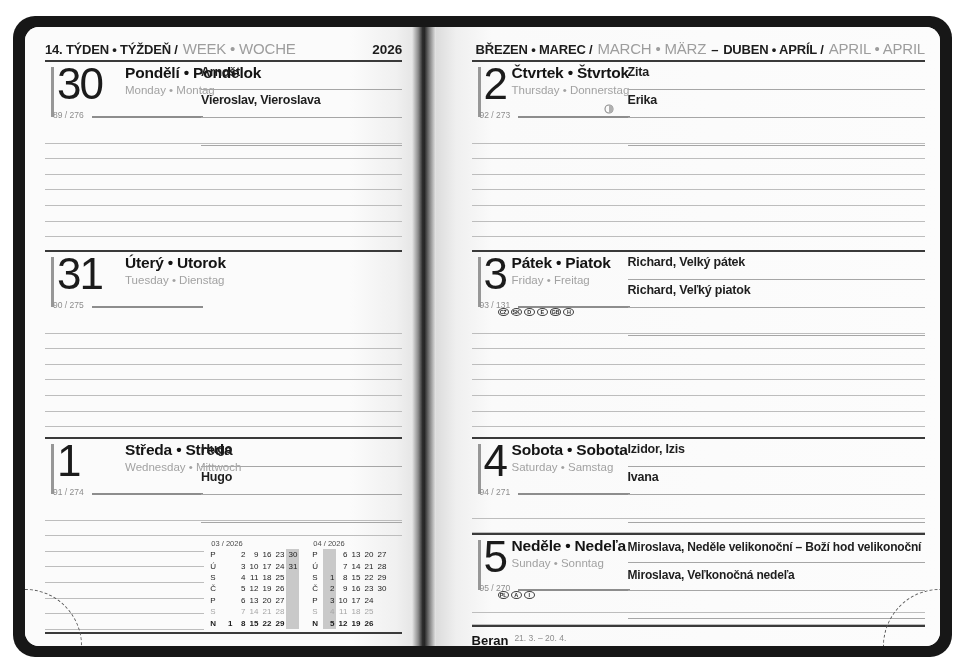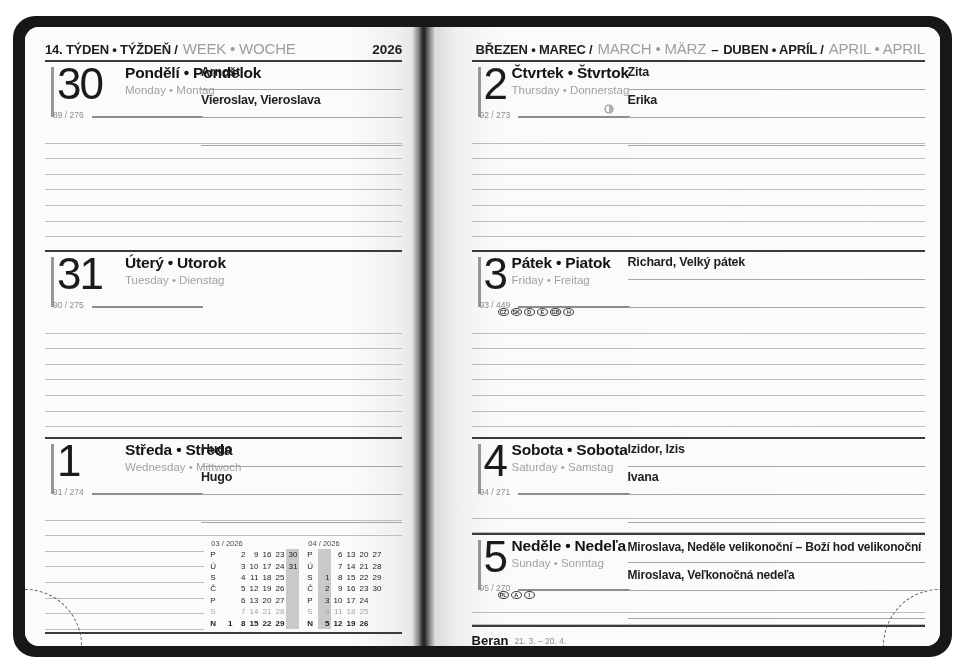--- a/index.html
+++ b/index.html
@@ -51,32 +51,32 @@
   .moon{position:absolute;left:132px;top:38px;width:10px;height:10px;}
 
   
   .line{box-sizing:border-box;height:15.6px;border-bottom:1px solid #bdbdbd;}
   .line.l14{height:14px;}
   .line.l12{height:12px;}
 
   
   .cal-row{display:flex;}
   .short-lines{flex:1;}
-  .cals{width:198px;display:flex;gap:8px;padding:3px 0 0 6px;box-sizing:border-box;}
+  .cals{width:198px;display:flex;gap:13px;padding:3px 0 0 6px;box-sizing:border-box;}
   .minical{font-size:8px;color:#1c1c1c;}
   .mc-title{font-size:7.5px;color:#4c4c4c;margin-bottom:1px;padding-left:1px;white-space:nowrap;}
   .mc-grid{display:grid;line-height:11.4px;}
   .mc-lab{font-weight:400;color:#1c1c1c;}
   .mc-cell{text-align:right;padding-right:2px;}
   .mc-cell.hl{background:#c9c9c9;}
   .mc-gray{color:#a6a6a6;}
   .mc-bold{font-weight:700;}
 
   
-  .pg-footer{display:flex;align-items:center;padding-top:6px;}
+  .pg-footer{display:flex;align-items:flex-start;padding-top:6px;}
   .zodiac{font-size:13px;font-weight:700;color:#141414;}
   .zrange{font-size:8.5px;color:#8d8d8d;margin-left:6px;}
 
   
   .arc{position:absolute;width:112px;height:112px;border:1.5px dashed #5c5c5c;border-radius:50%;bottom:-57px;background:transparent;}
   .arc.l{left:-57px;}
   .arc.r{right:-57px;}
 </style>
 </head>
 <body>
@@ -314,33 +314,34 @@
           <div class="line"></div>
       </div>
 
       <div class="block h187">
         <div class="bhead">
           <div class="bar"></div>
           <div class="num">3</div>
           <div class="title">Pátek • Piatok</div>
           <div class="sub">Friday • Freitag</div>
           <div class="doy">
-            <span class="doy-t">93 / 449</span>
+            <span class="doy-t">93 / 131</span>
             <span class="doy-line"></span>
           </div>
           <div class="badges">
               <span class="badge">CZ</span>
               <span class="badge">SK</span>
               <span class="badge">D</span>
               <span class="badge">E</span>
               <span class="badge">GB</span>
               <span class="badge">H</span>
             </div>
           <div class="entries">
             <div class="entry">Richard, Velký pátek</div>
+            <div class="entry">Richard, Veľký piatok</div>
             <div class="entry"></div>
           </div>
         </div>
         <div class="line"></div>
           <div class="line"></div>
           <div class="line"></div>
           <div class="line"></div>
           <div class="line"></div>
           <div class="line"></div>
           <div class="line"></div>

